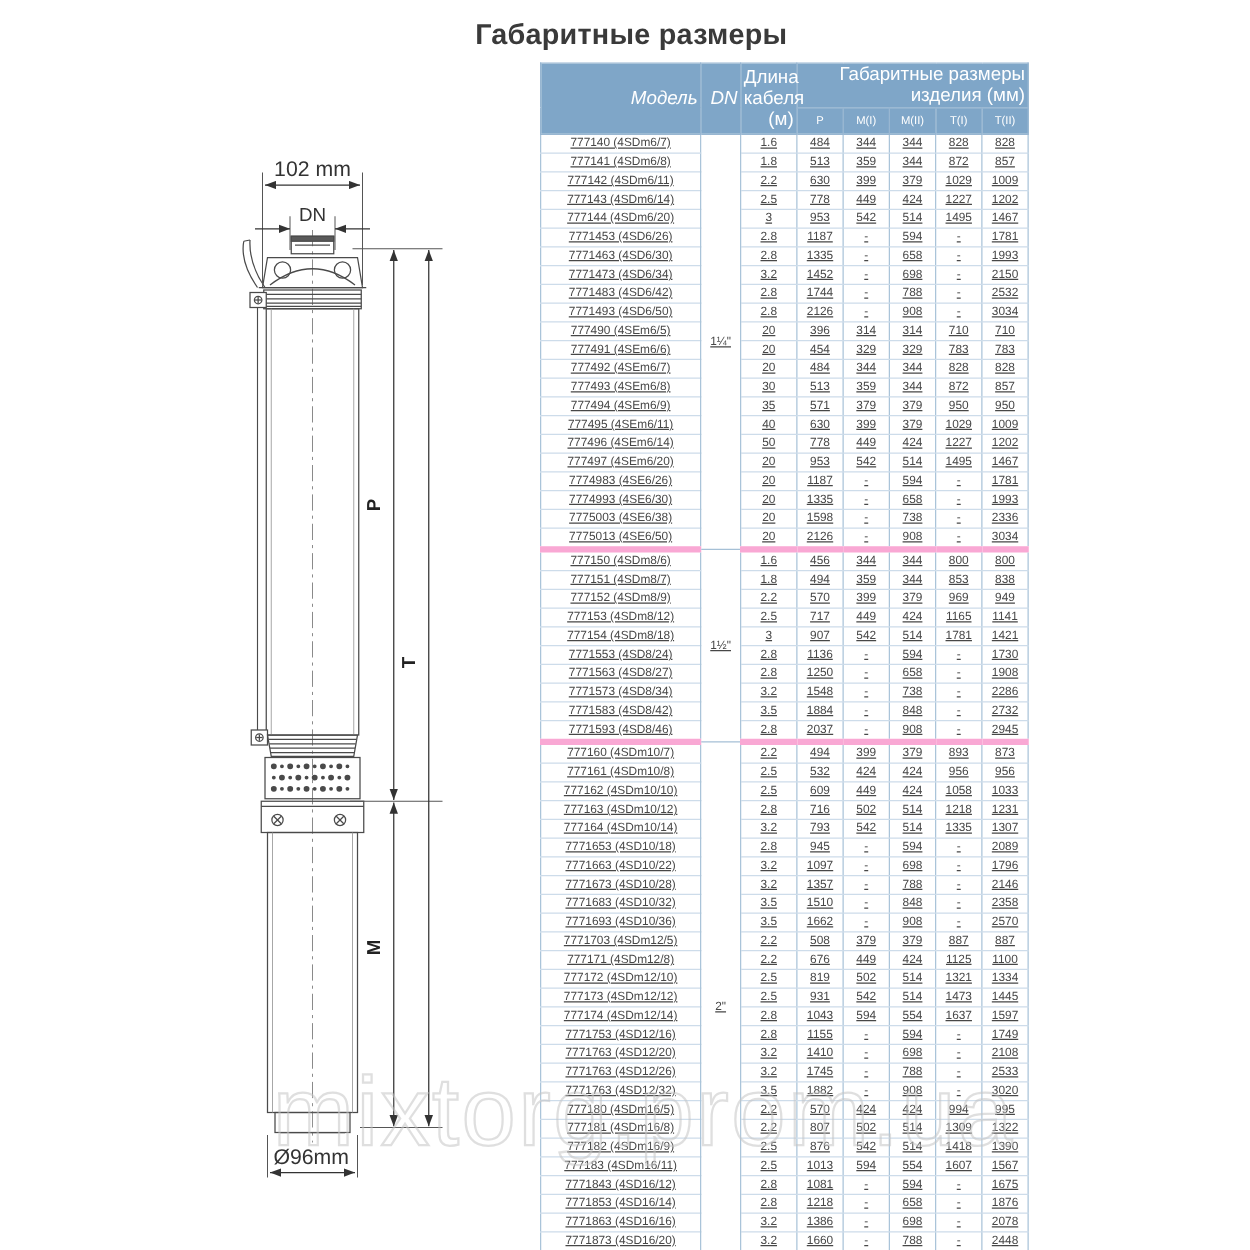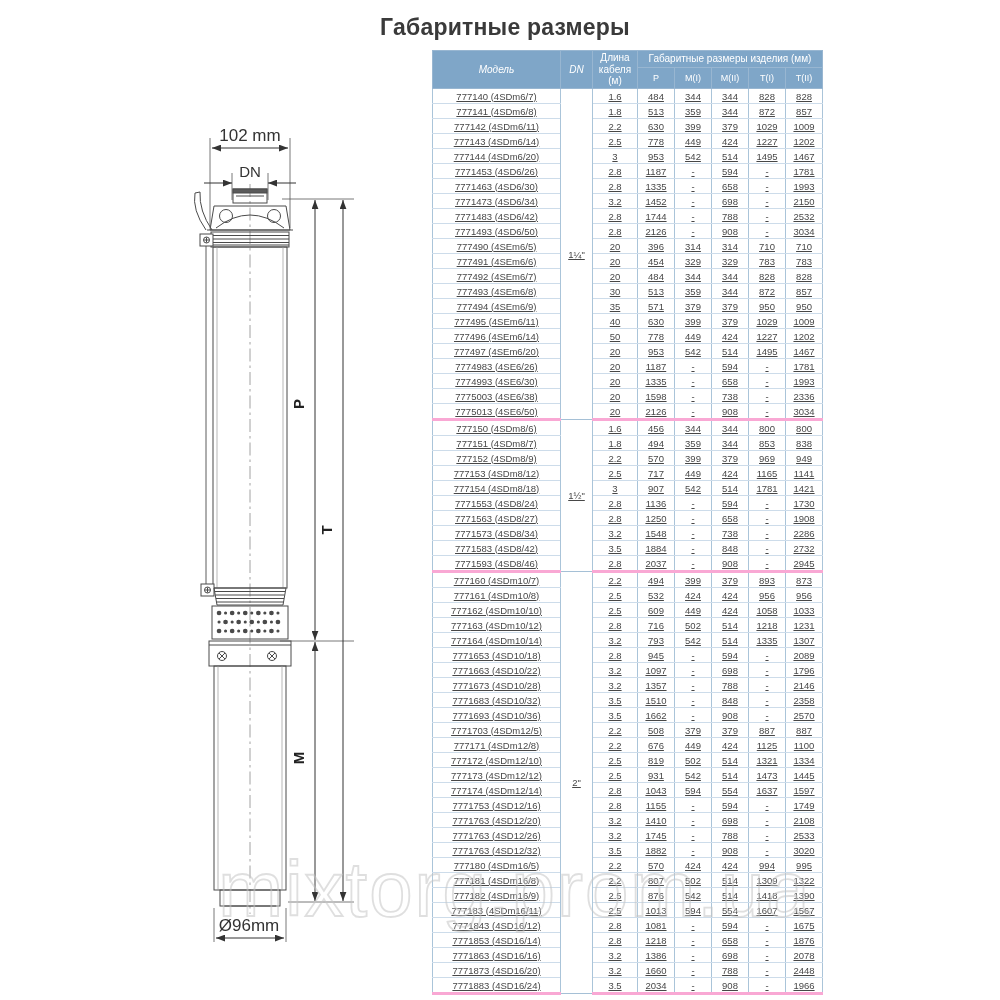--- a/index.html
+++ b/index.html
@@ -9,28 +9,28 @@
          font-size:23px;font-weight:600;color:#3a3a3a;letter-spacing:.2px;}
   
   .dimtable{position:absolute;left:432px;top:50px;width:390px;border-collapse:collapse;
             table-layout:fixed;font-size:9.5px;color:#474747;}
   .dimtable col.c-model{width:128px}
   .dimtable col.c-dn{width:32px}
   .dimtable col.c-cable{width:45px}
   .dimtable col.c-dim{width:37px}
   .dimtable th{background:#7fa6c8;color:#fff;font-weight:400;border:1px solid #98b6d1;
                padding:0 2px;line-height:1.15;}
-  .dimtable thead tr.r1 th{height:16px;font-size:10px;}
+  .dimtable thead tr.r1 th{height:16px;font-size:15px;text-align:right;}
   .dimtable thead tr.r2 th{height:20px;font-size:9px;}
   .dimtable th.model-h,.dimtable th.dn-h{font-size:9.5px;font-style:italic;}
   .dimtable td{height:14px;padding:0 1px;text-align:center;vertical-align:middle;
                border-left:1px solid #aac4d9;border-right:1px solid #aac4d9;
                border-bottom:1px solid #cddcea;background:#fff;white-space:nowrap;overflow:hidden;}
   .dimtable td.dn{border-bottom:1px solid #a5c0d6;font-size:9.5px;}
-  .dimtable tr.group-end td{border-bottom:3px solid #f9a8d4;}
+  .dimtable tr.group-end td{border-bottom:5px solid #f9a8d4;}
   .dimtable tbody{border:1px solid #aac4d9;text-decoration:underline;}
   
   .diagram{position:absolute;left:180px;top:108px;}
   
   .wm{position:absolute;left:0;top:0;pointer-events:none;z-index:6;}
 </style>
 </head>
 <body>
 
 <div id="page">

